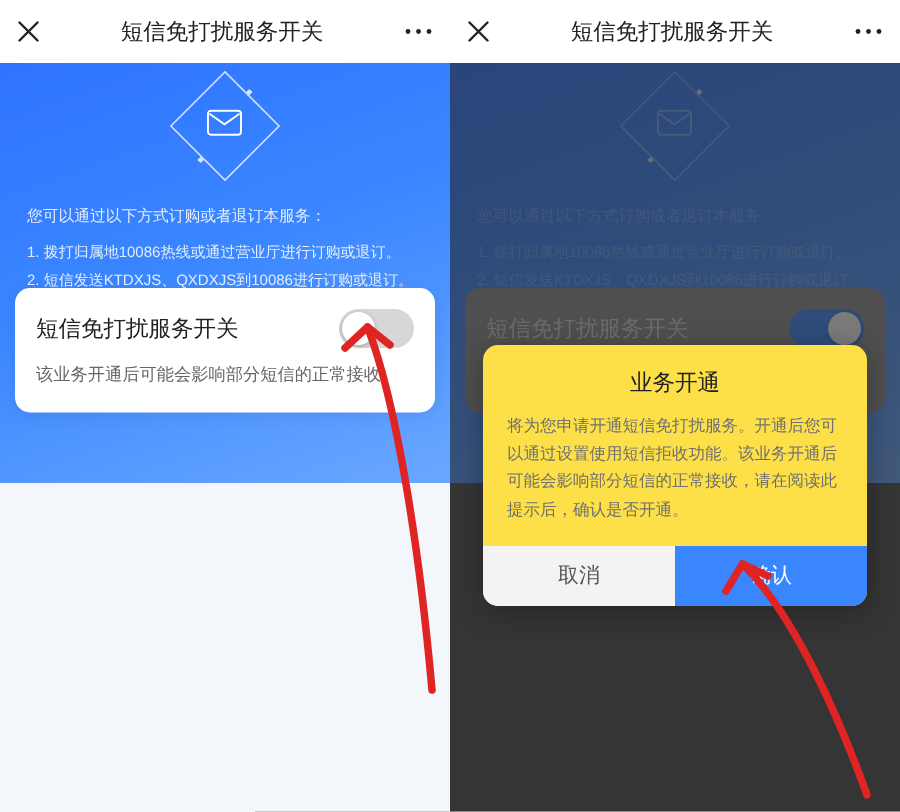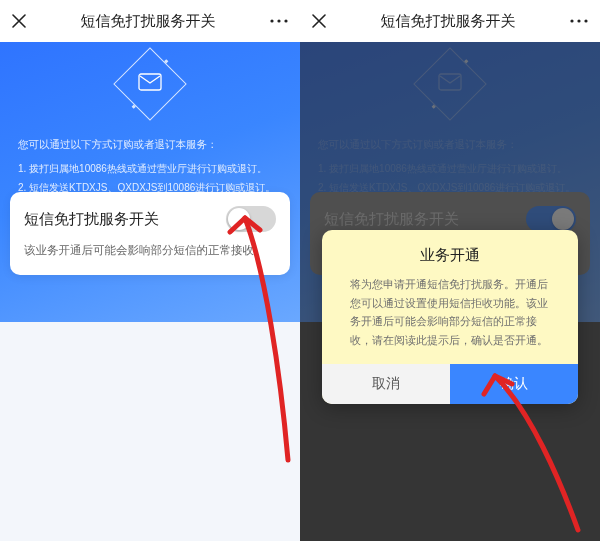--- a/index.html
+++ b/index.html
@@ -82,26 +82,26 @@
   .screen2 .hero-text { color: rgba(255,255,255,.25); }
   .screen2 .hero-icon { border-color: rgba(255,255,255,.35); }
   .screen2 .card { background: #8e8e8e; box-shadow:none;}
   .screen2 .card-title { color: #d8d8d8; }
   .screen2 .card-desc { color: #bcbcbc; }
   .screen2 .body-rest { background: #4b4b4b; }
 
   .modal {
     position: absolute; z-index: 10;
     left: 22px; right: 22px; top: 230px;
-    background: #fef9c3; border-radius: 10px;
+    background: #fde047; border-radius: 10px;
     padding: 16px 0 0;
     box-shadow: 0 4px 20px rgba(0,0,0,.3);
   }
   .modal-title { text-align: center; font-size: 15px; color: #222; font-weight: 500; margin-bottom: 10px; }
-  .modal-body { font-size: 11px; color: #707070; line-height: 1.7; padding: 0 28px 14px; }
+  .modal-body { font-size: 11px; color: #707070; line-height: 1.7; padding: 0 16px 14px; }
   .modal-actions { display: flex; height: 40px; justify-content: space-between; }
   .modal-btn {
     flex: 1; display: flex; align-items: center; justify-content: center;
     font-size: 14px;
   }
   .btn-cancel { background: #f3f3f3; color: #555; border-bottom-left-radius: 10px; }
   .btn-confirm { background: #3a86ff; color: #fff; border-bottom-right-radius: 10px; }
 
   
   .arrow { position: absolute; z-index: 20; pointer-events: none; }

